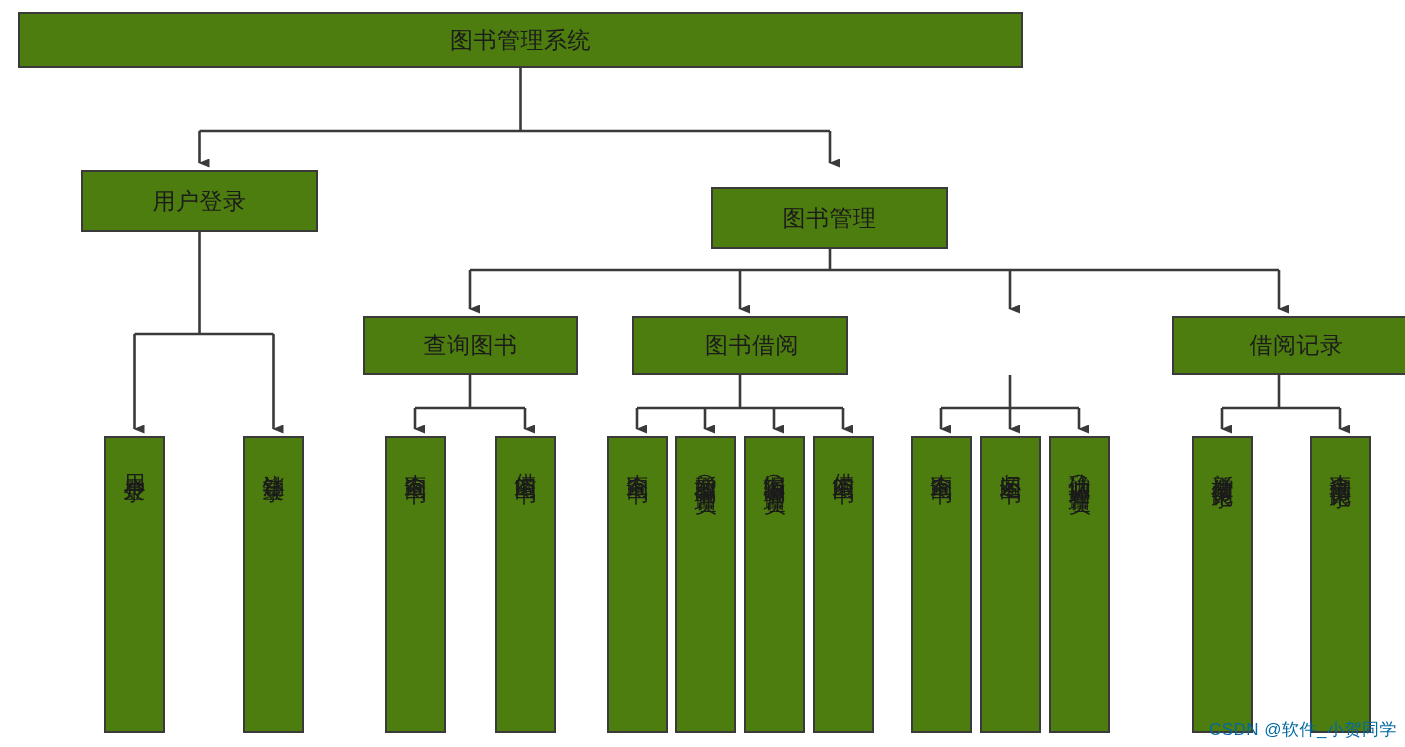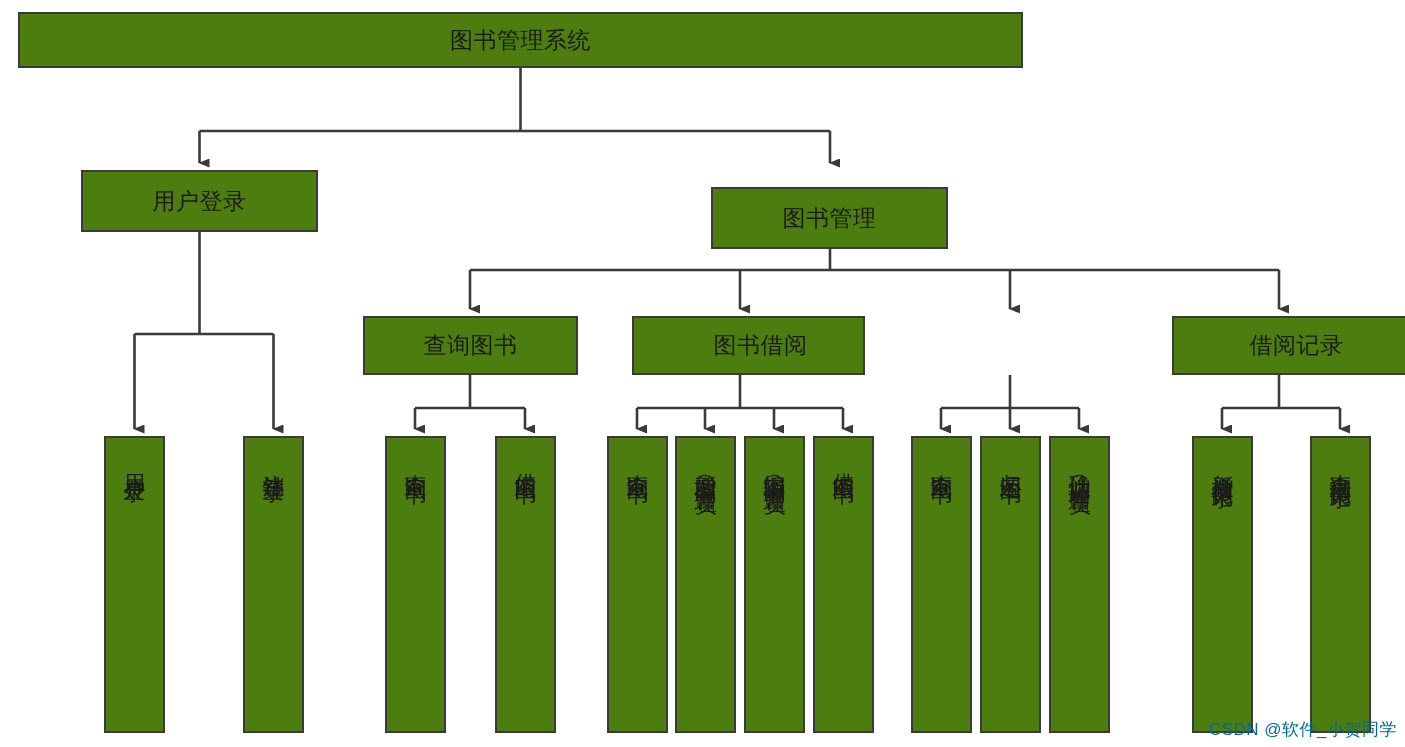--- a/index.html
+++ b/index.html
@@ -137,21 +137,21 @@
   </div>
 
   <div class="node node-h" style="left:711px; top:170px; width:237px; height:62px;margin-top:17px;">
     <span>图书管理</span>
   </div>
 
   <div class="node node-h" style="left:363px; top:316px; width:215px; height:59px;">
     <span>查询图书</span>
   </div>
 
-  <div class="node node-h" style="left:632px; top:316px; width:233px; height:59px;padding-left:24px;">
+  <div class="node node-h" style="left:632px; top:316px; width:216px; height:59px;padding-left:24px;">
     <span>图书借阅</span>
   </div>
 
 
   <div class="node node-h" style="left:1172px; top:316px; width:249px; height:59px;">
     <span>借阅记录</span>
   </div>
 
   <div class="node node-leaf" style="left:104px; top:436px; width:61px; height:297px;">
     <span class="vtext">用户登录</span>

